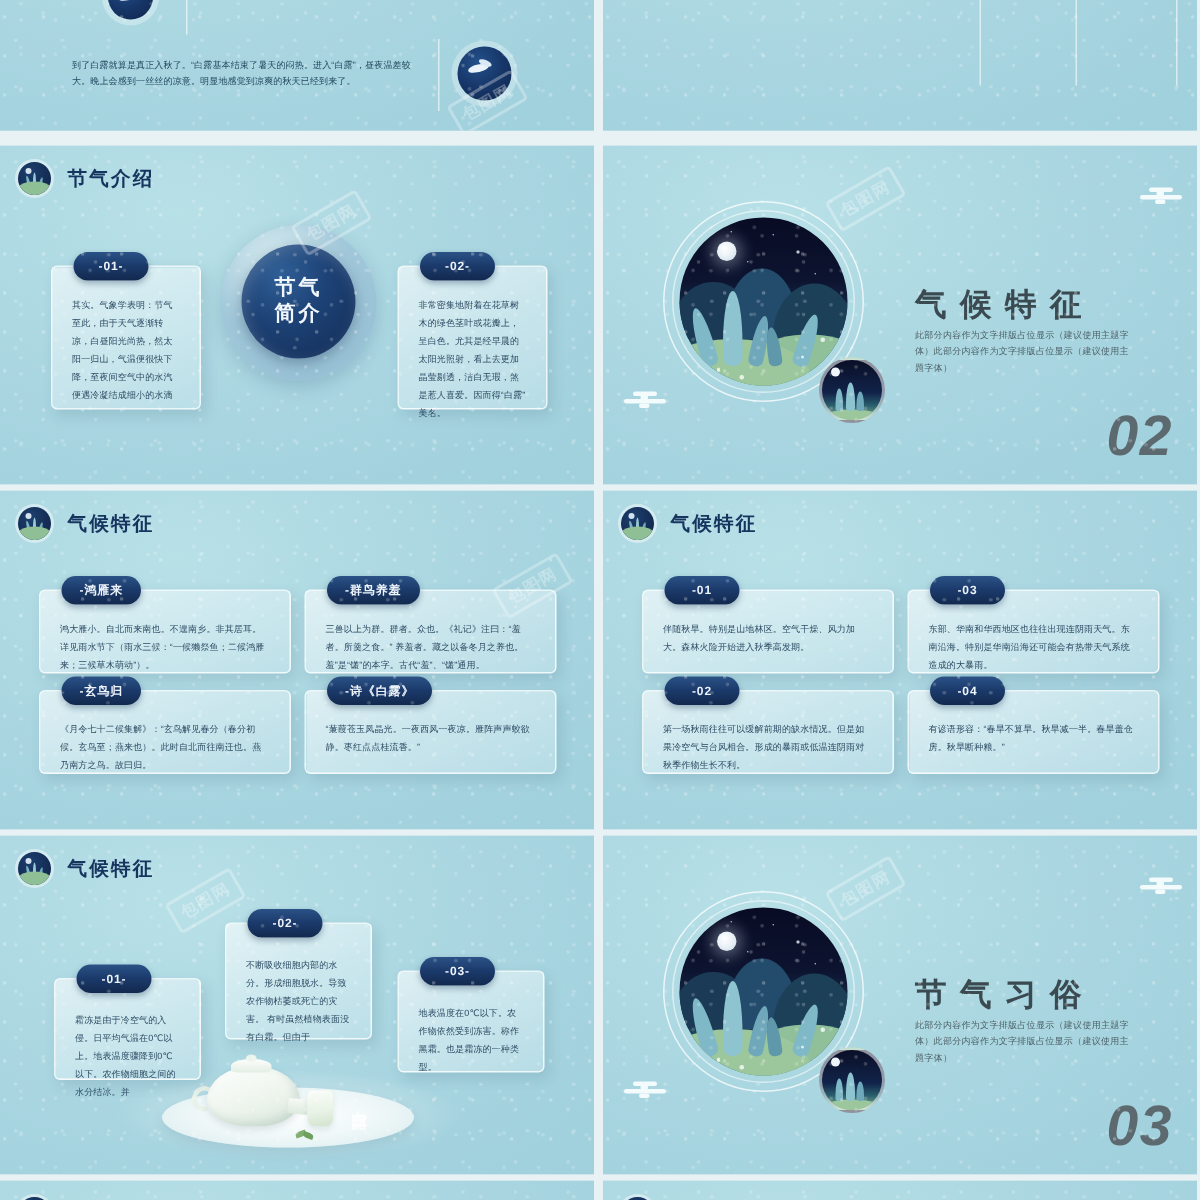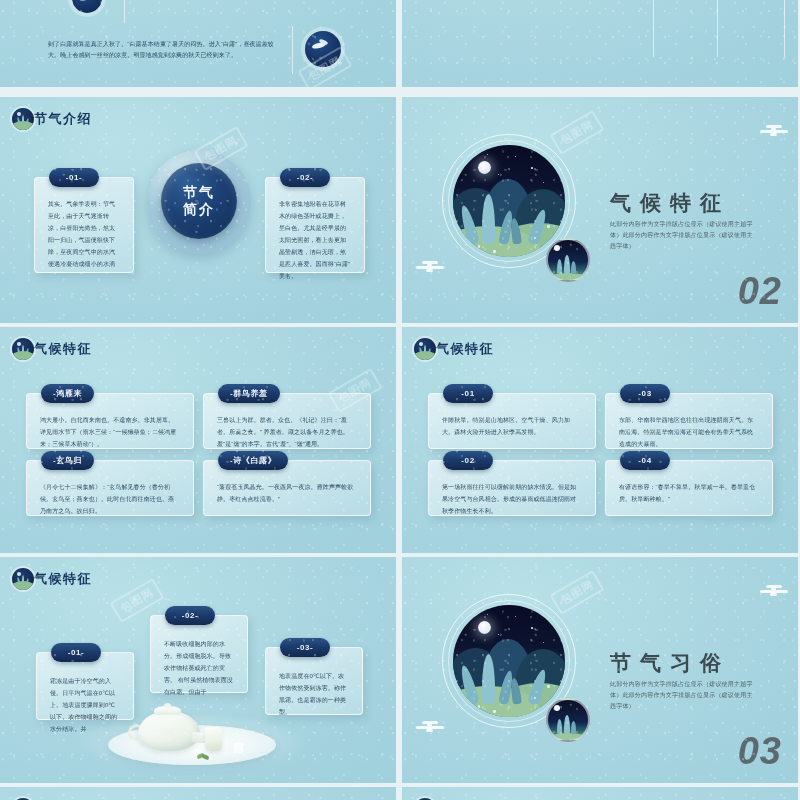--- a/index.html
+++ b/index.html
@@ -36,21 +36,21 @@
     background-size: 26px 26px, 31px 31px, 23px 23px, 35px 35px, 29px 29px;
     pointer-events:none;
   }
   
   .r0 { top: -139px; }  .r1 { top: 97px; }
   .r2 { top: 327px; }   .r3 { top: 557px; }
   .r4 { top: 787px; }
   .cL { left: 0px; }    .cR { left: 402px; }
 
   
-  .sl-head { position:absolute; left:12px; top:11px; display:flex; align-items:center; gap:0; z-index:6;}
+  .sl-head { position:absolute; left:12px; top:11px; display:flex; align-items:center; gap:11px; z-index:6;}
   .logo-badge {
     width: 22px; height: 22px; border-radius: 50%;
     background: radial-gradient(circle at 38% 30%, #1d3f6e 0%, #16305a 45%, #0f2344 100%);
     box-shadow: 0 0 0 2px rgba(255,255,255,.45);
     position: relative; overflow: hidden; flex: none;
   }
   .logo-badge i { position:absolute; display:block; }
   .logo-badge .mn { width:4px;height:4px;border-radius:50%;background:#e8f4ff;top:4px;left:5px;opacity:.9;}
   .logo-badge .hill{ bottom:0;left:-2px;width:26px;height:9px;border-radius:60% 60% 0 0 / 100% 100% 0 0;background:#8fbf94;}
   .logo-badge .lf1{ bottom:3px;left:6px;width:2px;height:10px;border-radius:50%;background:#79b6c4;transform:rotate(-14deg);}

